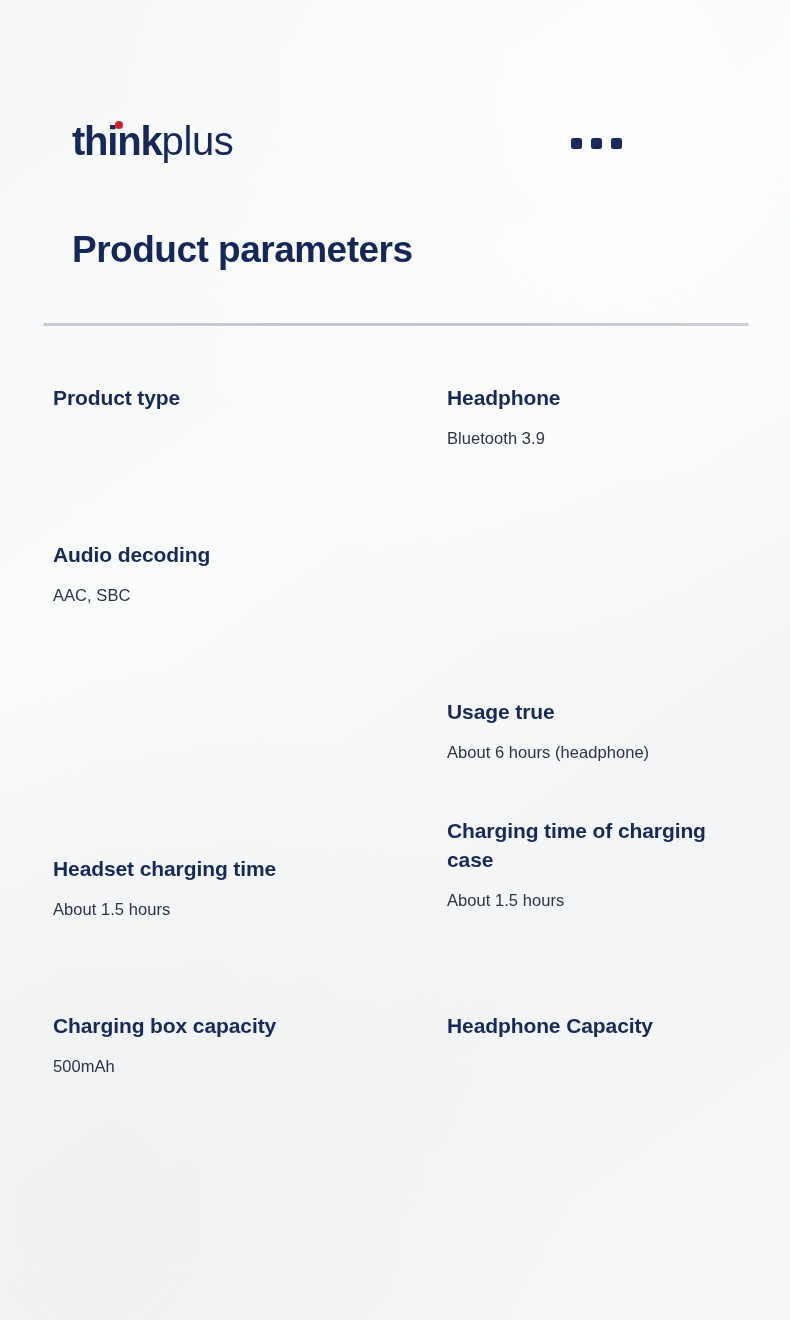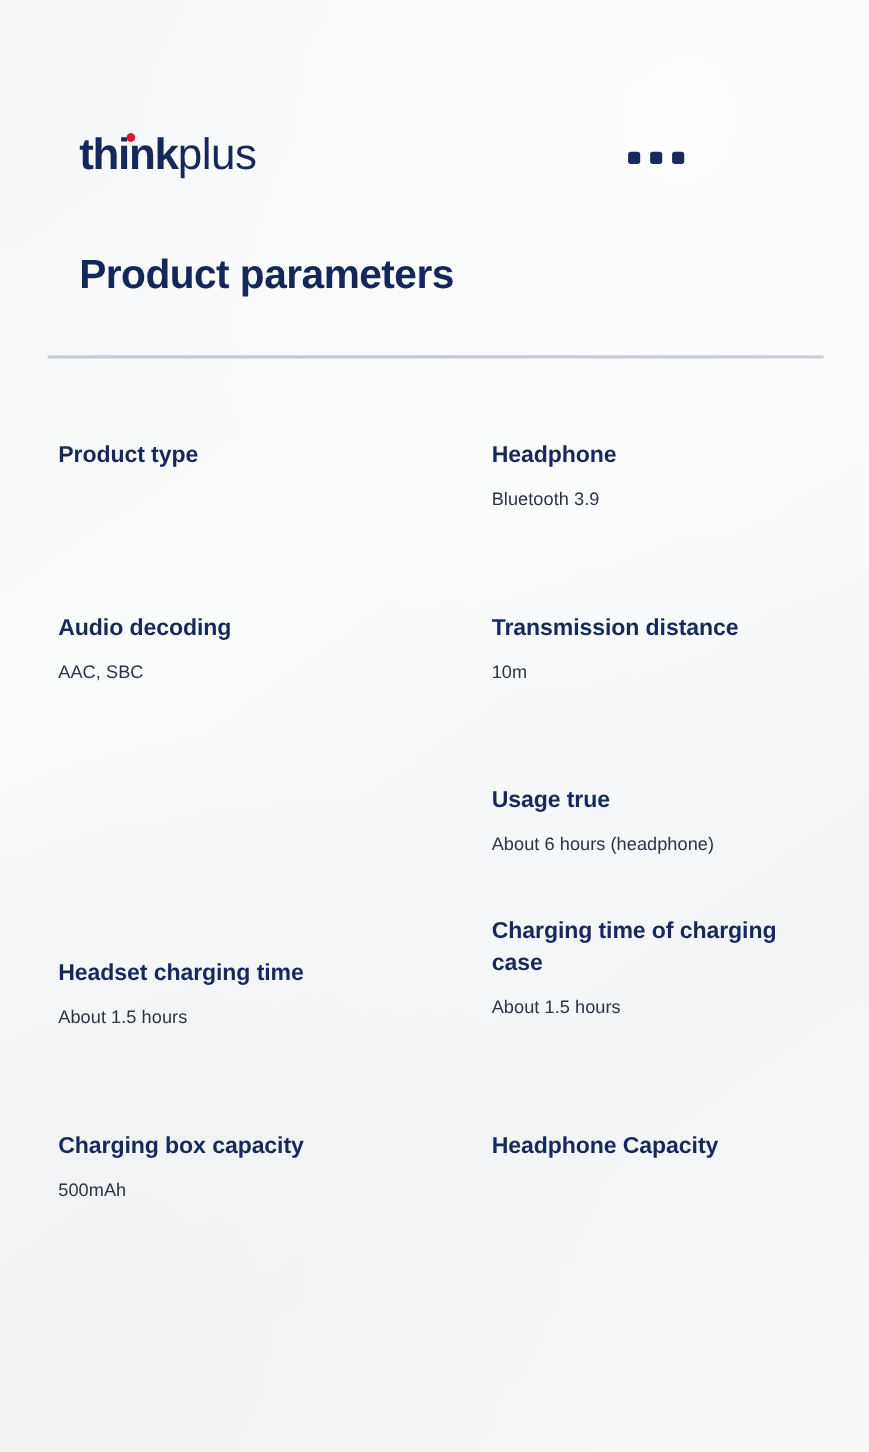--- a/index.html
+++ b/index.html
@@ -108,21 +108,21 @@
     height: 3px;
     border-radius: 2px;
     background: linear-gradient(90deg, #c6c9d6 0%, #bfc3d2 50%, #c9ccd8 100%);
     opacity: 0.95;
   }
 
   
   .specs {
     position: absolute;
     left: 0;
-    top: 400px;
+    top: 384px;
     width: 686px;
   }
   .spec-row {
     position: relative;
     width: 790px;
     height: 157px;
   }
   .spec-cell {
     position: absolute;
     top: 0;
@@ -181,24 +181,20 @@
         <div class="spec-label">Headphone</div>
         <div class="spec-value">Bluetooth 3.9</div>
       </div>
     </div>
 
     <div class="spec-row">
       <div class="spec-cell left">
         <div class="spec-label">Audio decoding</div>
         <div class="spec-value">AAC, SBC</div>
       </div>
-      <div class="spec-cell right">
-        <div class="spec-label">Transmission distance</div>
-        <div class="spec-value">10m</div>
-      </div>
     </div>
 
     <div class="spec-row">
       <div class="spec-cell right">
         <div class="spec-label">Usage true</div>
         <div class="spec-value">About 6 hours (headphone)</div>
       </div>
     </div>
 
     <div class="spec-row">

